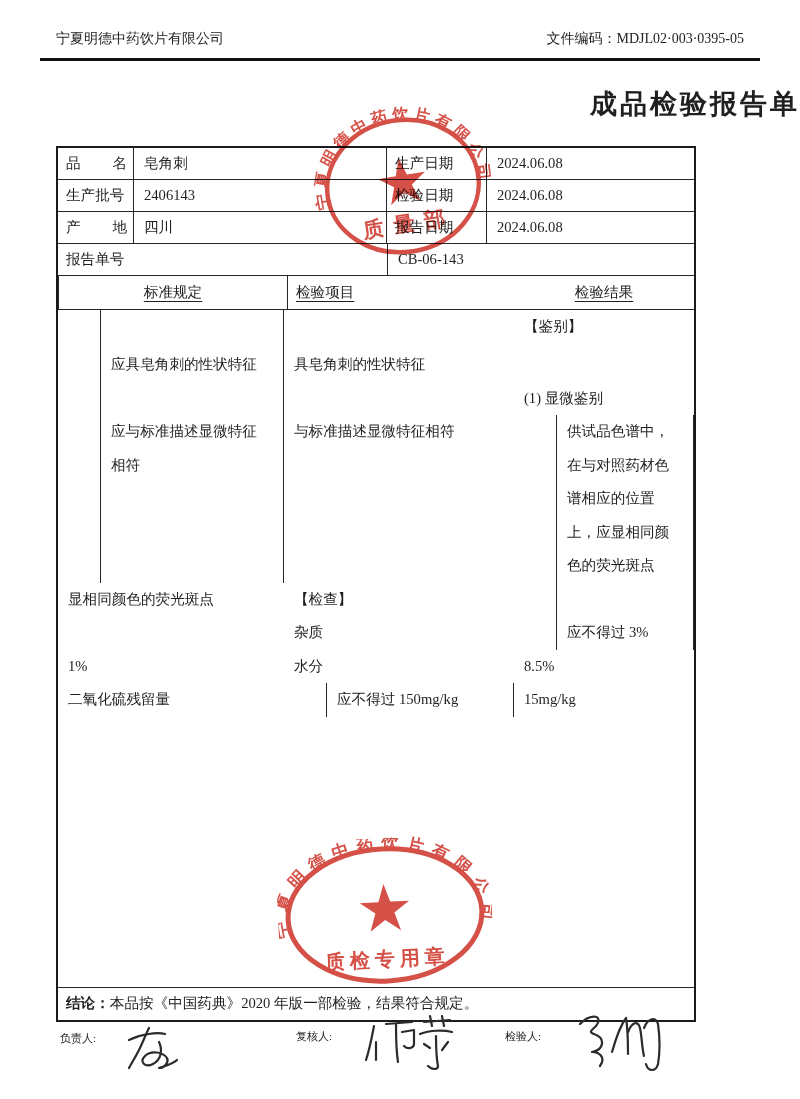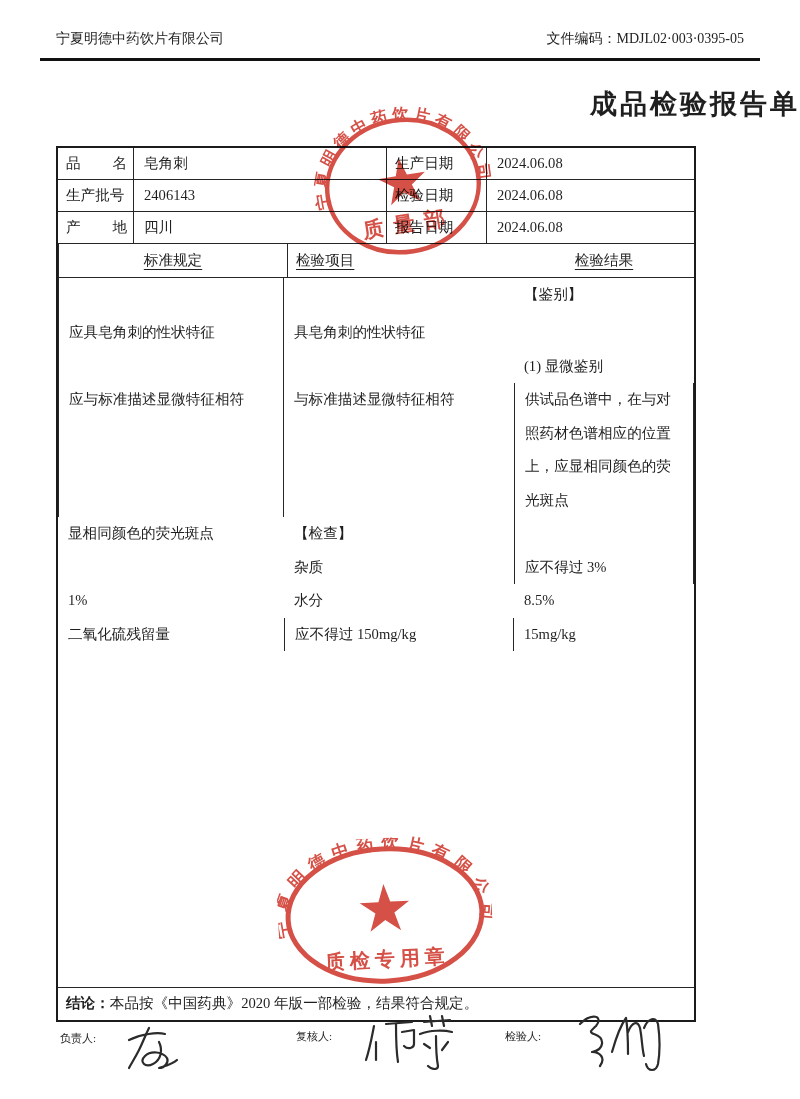--- a/index.html
+++ b/index.html
@@ -32,21 +32,21 @@
   .th1{width:226px;padding-left:8px;text-align:left;}
   .th2{width:230px;text-align:center;border-left:1.6px solid #262626;border-right:1.6px solid #262626;}
   .th3{flex:1;text-align:center;}
   .th span{text-decoration:underline;text-underline-offset:4px;}
   
   .tbody{
     flex:1;display:grid;grid-template-columns:226px 230px 1fr;grid-template-rows:repeat(8,auto) 1fr;
     border-bottom:1.6px solid #262626;box-sizing:border-box;
   }
   .tc{line-height:33.5px;padding-left:10px;box-sizing:border-box;}
-  .tc.mid{border-left:1.6px solid #262626;border-right:1.6px solid #262626;padding-right:19px;}
+  .tc.mid{border-left:1.6px solid #262626;border-right:1.6px solid #262626;padding-right:19px;margin-left:42px;}
   .tc.r0{padding-top:38px;}
   
   .conclusion-row{height:32px;line-height:30px;padding-left:8px;box-sizing:border-box;white-space:nowrap;}
   .conclusion-row b{font-weight:bold;}
   
   .sign-label{position:absolute;font-size:11px;}
   .sig-svg{position:absolute;}
   .sig-svg path{fill:none;stroke:#2b2b2b;stroke-width:2.2;stroke-linecap:round;stroke-linejoin:round;}
   
   .stamp{position:absolute;mix-blend-mode:multiply;opacity:0.88;}
@@ -78,20 +78,24 @@
       <div class="cell c-label">生产批号</div>
       <div class="cell c-value">2406143</div>
       <div class="cell c-label2">检验日期</div>
       <div class="cell c-value2">2024.06.08</div>
     </div>
     <div class="irow">
       <div class="cell c-label spread">产地</div>
       <div class="cell c-value">四川</div>
       <div class="cell c-label2">报告日期</div>
       <div class="cell c-value2">2024.06.08</div>
+    </div>
+    <div class="irow">
+      <div class="cell c-span-left">报告单号</div>
+      <div class="cell c-span-right">CB-06-143</div>
     </div>
 
     <div class="thead-row">
       <div class="th th2"><span>标准规定</span></div>
       <div class="th th1"><span>检验项目</span></div>
       <div class="th th3"><span>检验结果</span></div>
     </div>
 
     <div class="tbody">
       <div class="tc mid r0">应具皂角刺的性状特征</div>

